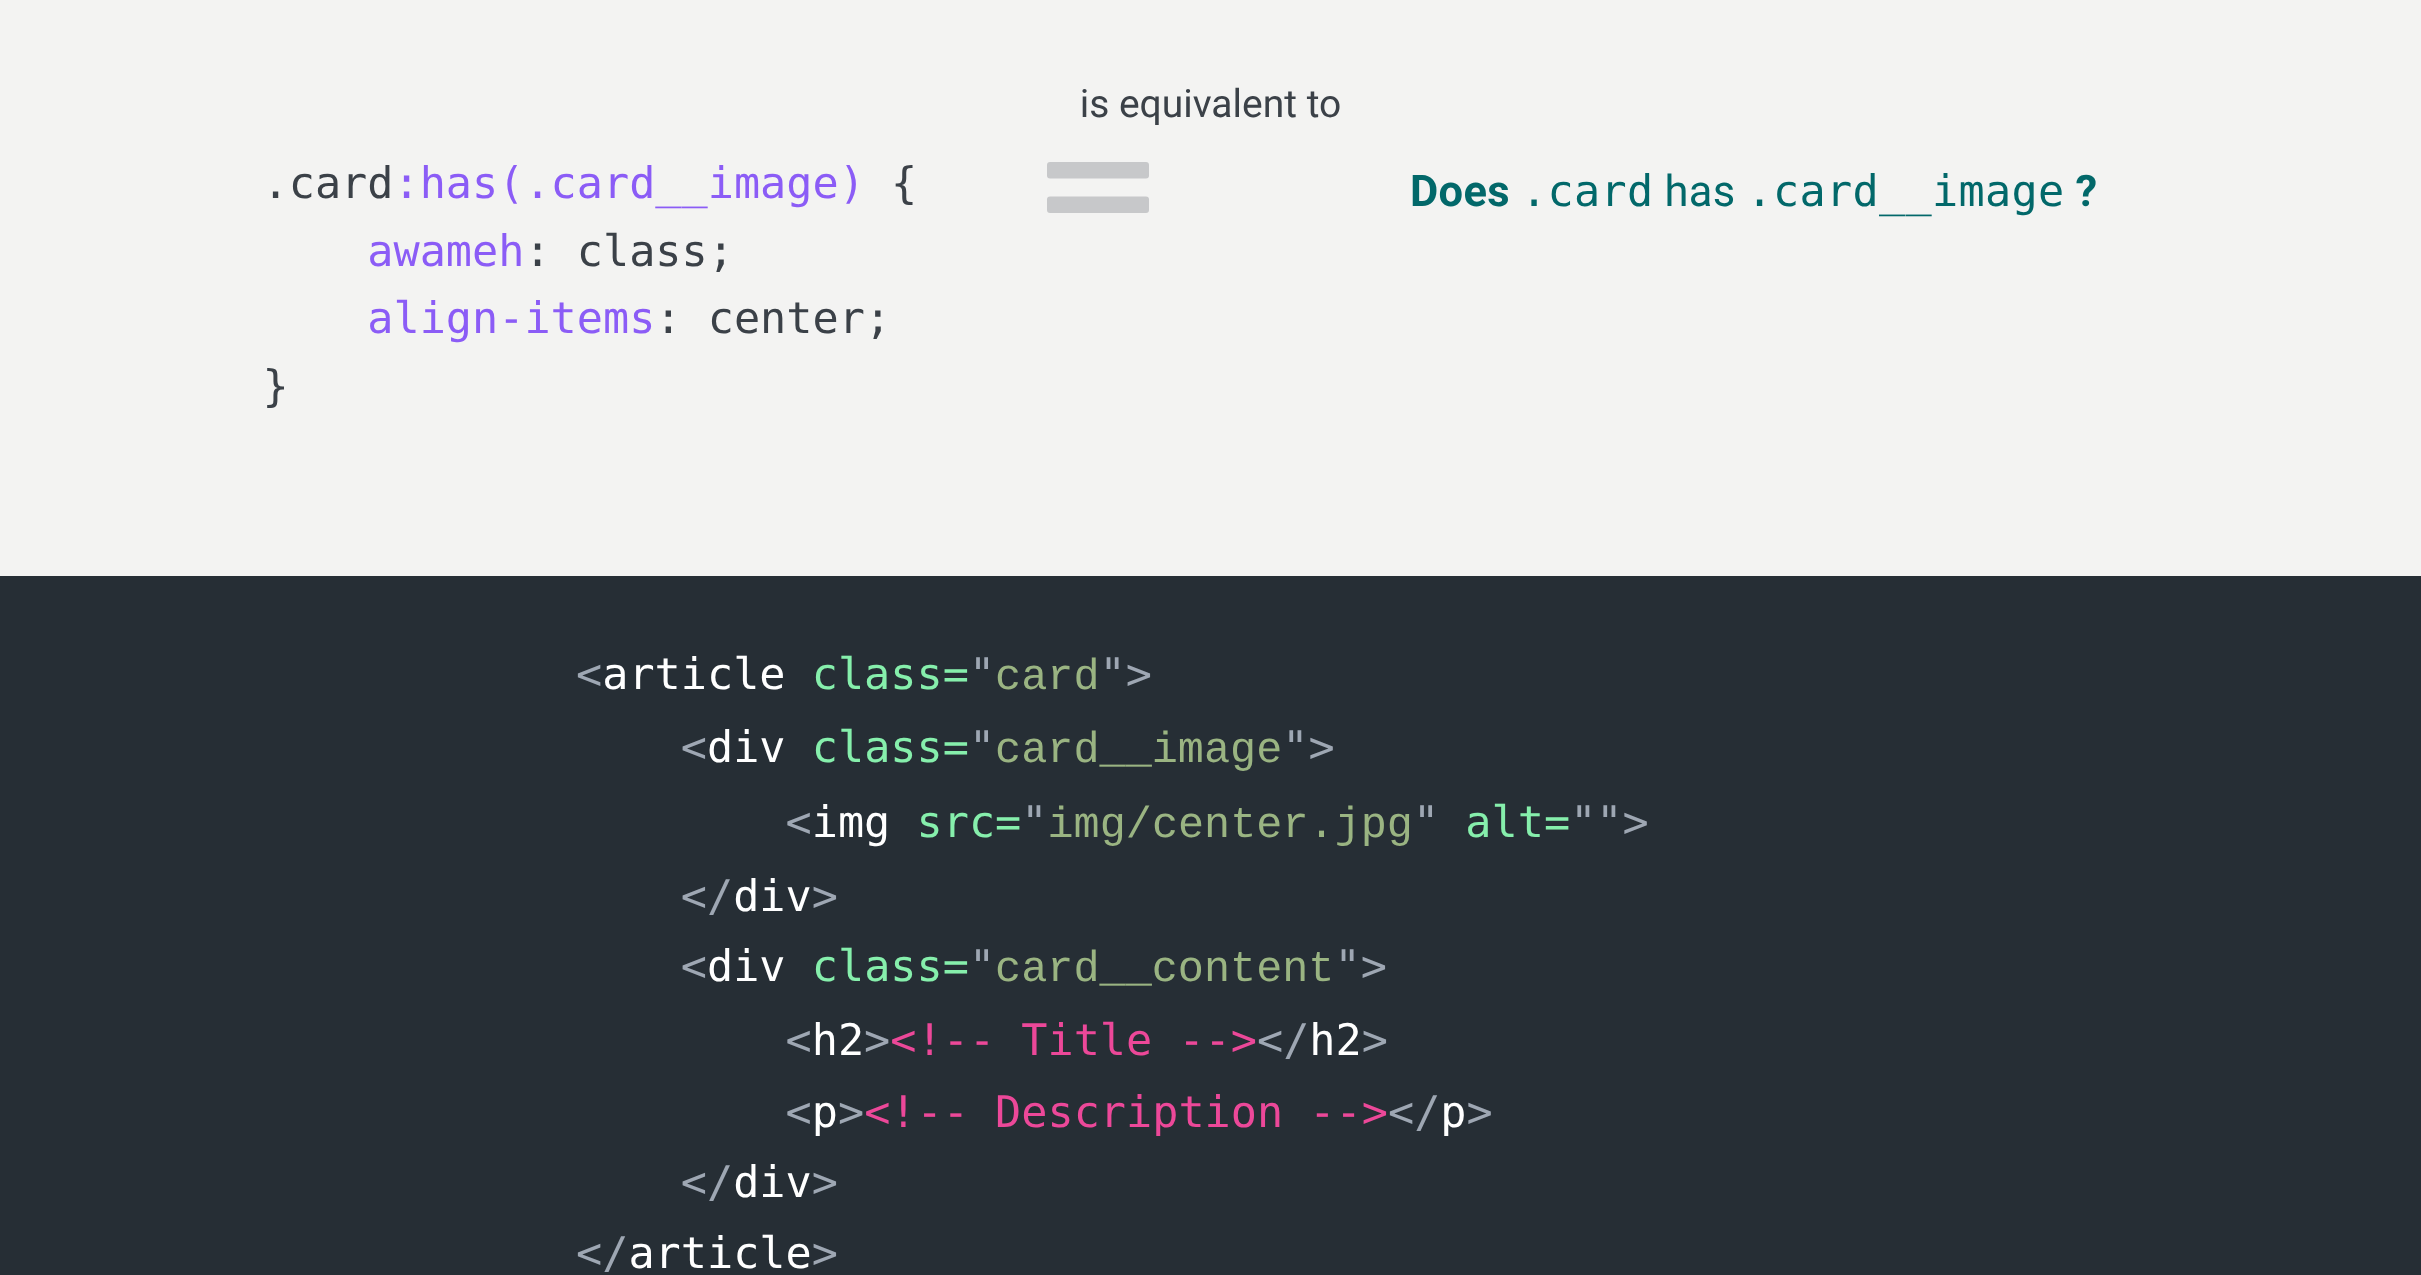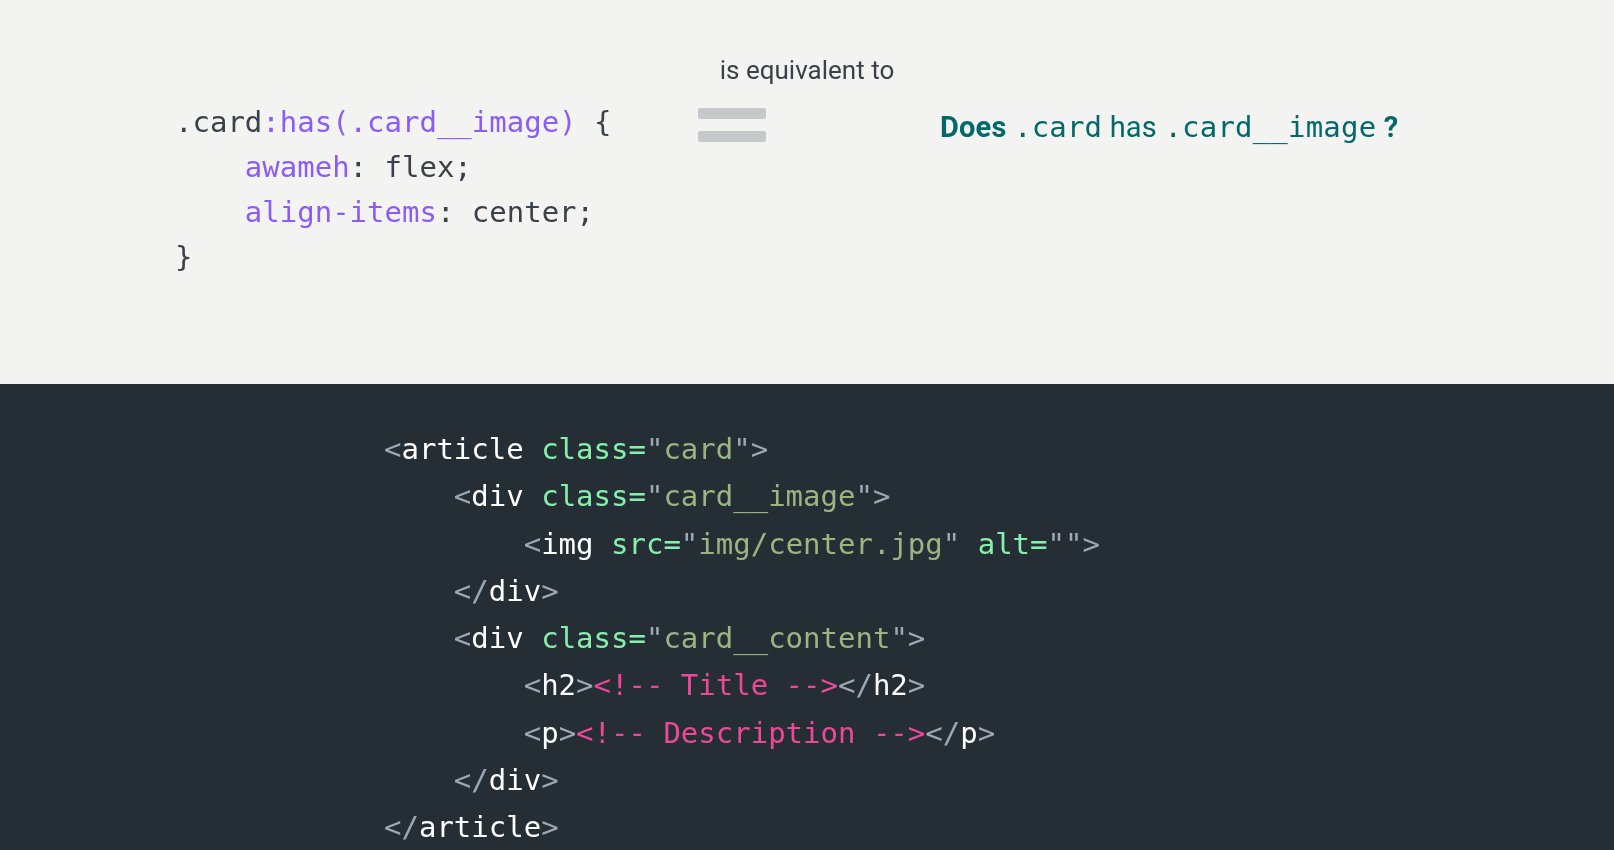--- a/index.html
+++ b/index.html
@@ -77,32 +77,32 @@
   .html-block {
     margin-left: 384px;
     font-size: 29px;
     line-height: 1.63;
     white-space: pre;
     color: #9ea7b3;
   }
   .punc { color: #9ea7b3; }
   .tag  { color: #ffffff; } 
   .attr { color: #86efac; }
-  .val  { color: #9ab482; } 
+  .val  { color: #9ab482; font-family: Liberation Mono, monospace; } 
   .cmt  { color: #ec4899; }
 </style>
 </head>
 <body>
 
 <div class="top">
 
   <div class="equiv-label">is equivalent to</div>
 
   <div class="css-block"><span class="c-dark">.card</span><span class="c-teal">:has(.card__image)</span><span class="c-dark"> {</span>
-<span>    </span><span class="c-teal">awameh</span><span class="c-dark">: flex;</span>
+<span>    </span><span class="c-teal">awameh</span><span class="c-dark">: class;</span>
 <span>    </span><span class="c-teal">align-items</span><span class="c-dark">: center;</span>
 <span class="c-dark">}</span></div>
 
   <div class="equals-icon">
     <div class="bar"></div>
     <div class="bar"></div>
   </div>
 
   <div class="question"><strong>Does </strong><span class="mono-inline">.card</span><span> has </span><span class="mono-inline">.card__image</span><strong> ?</strong></div>
 

